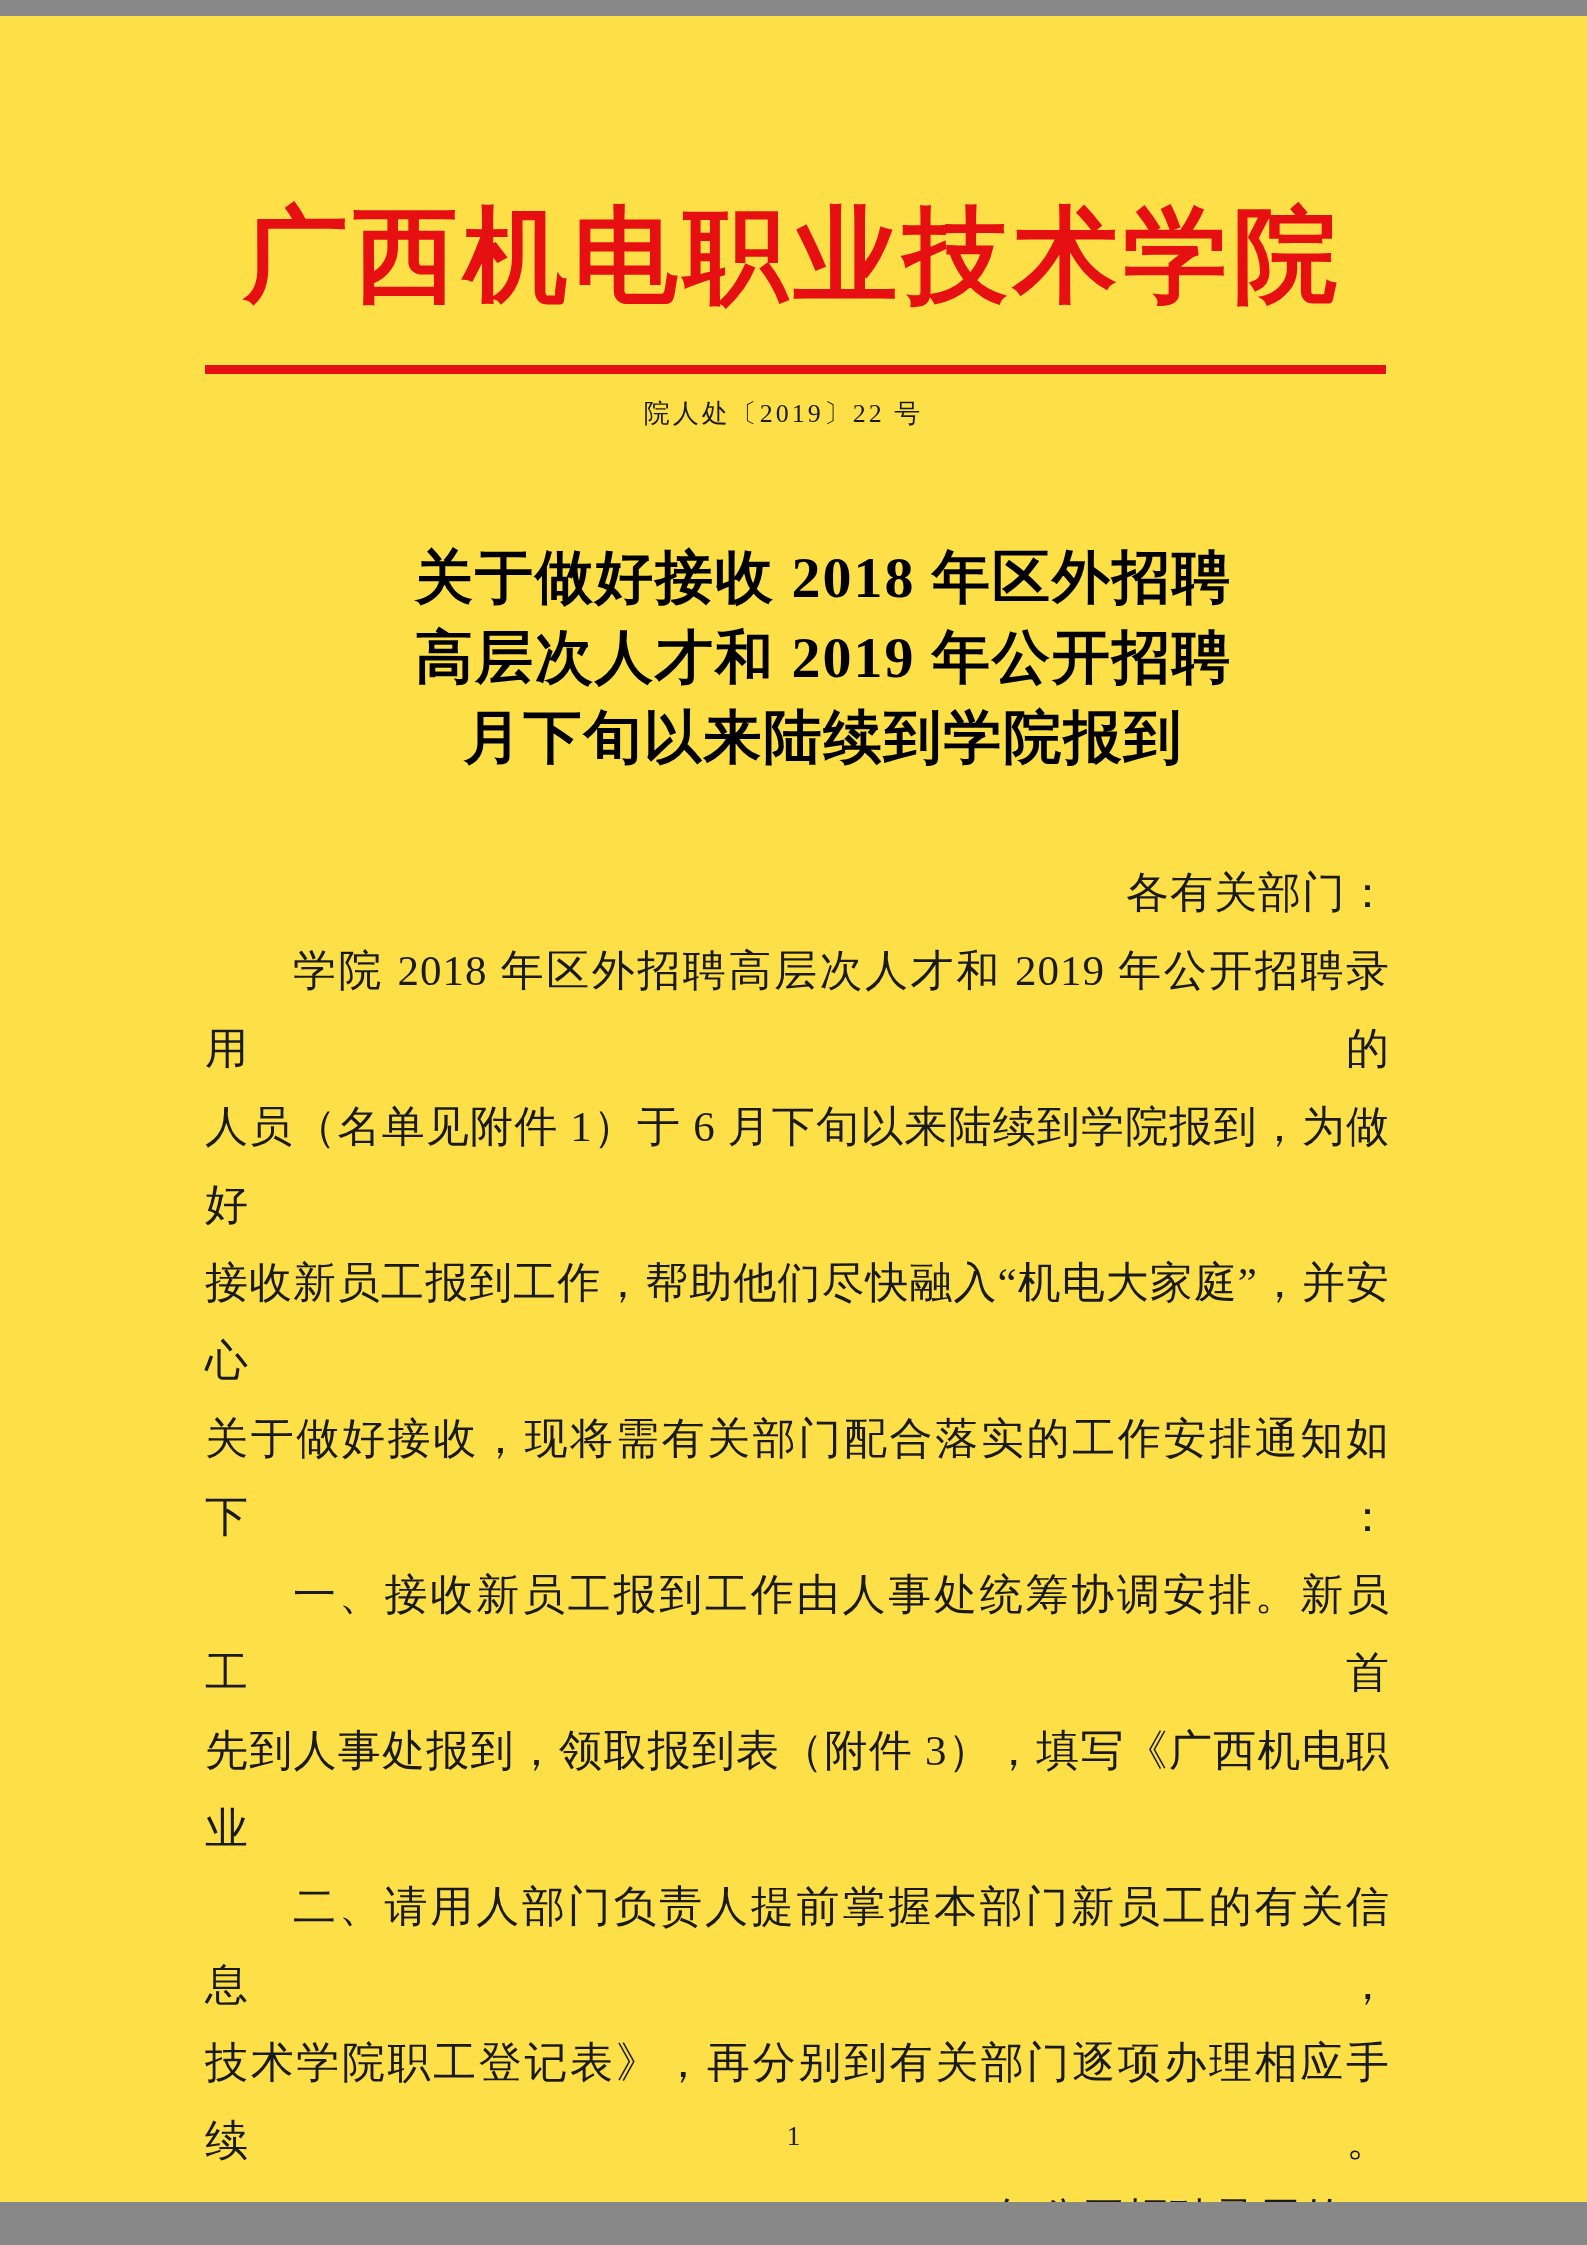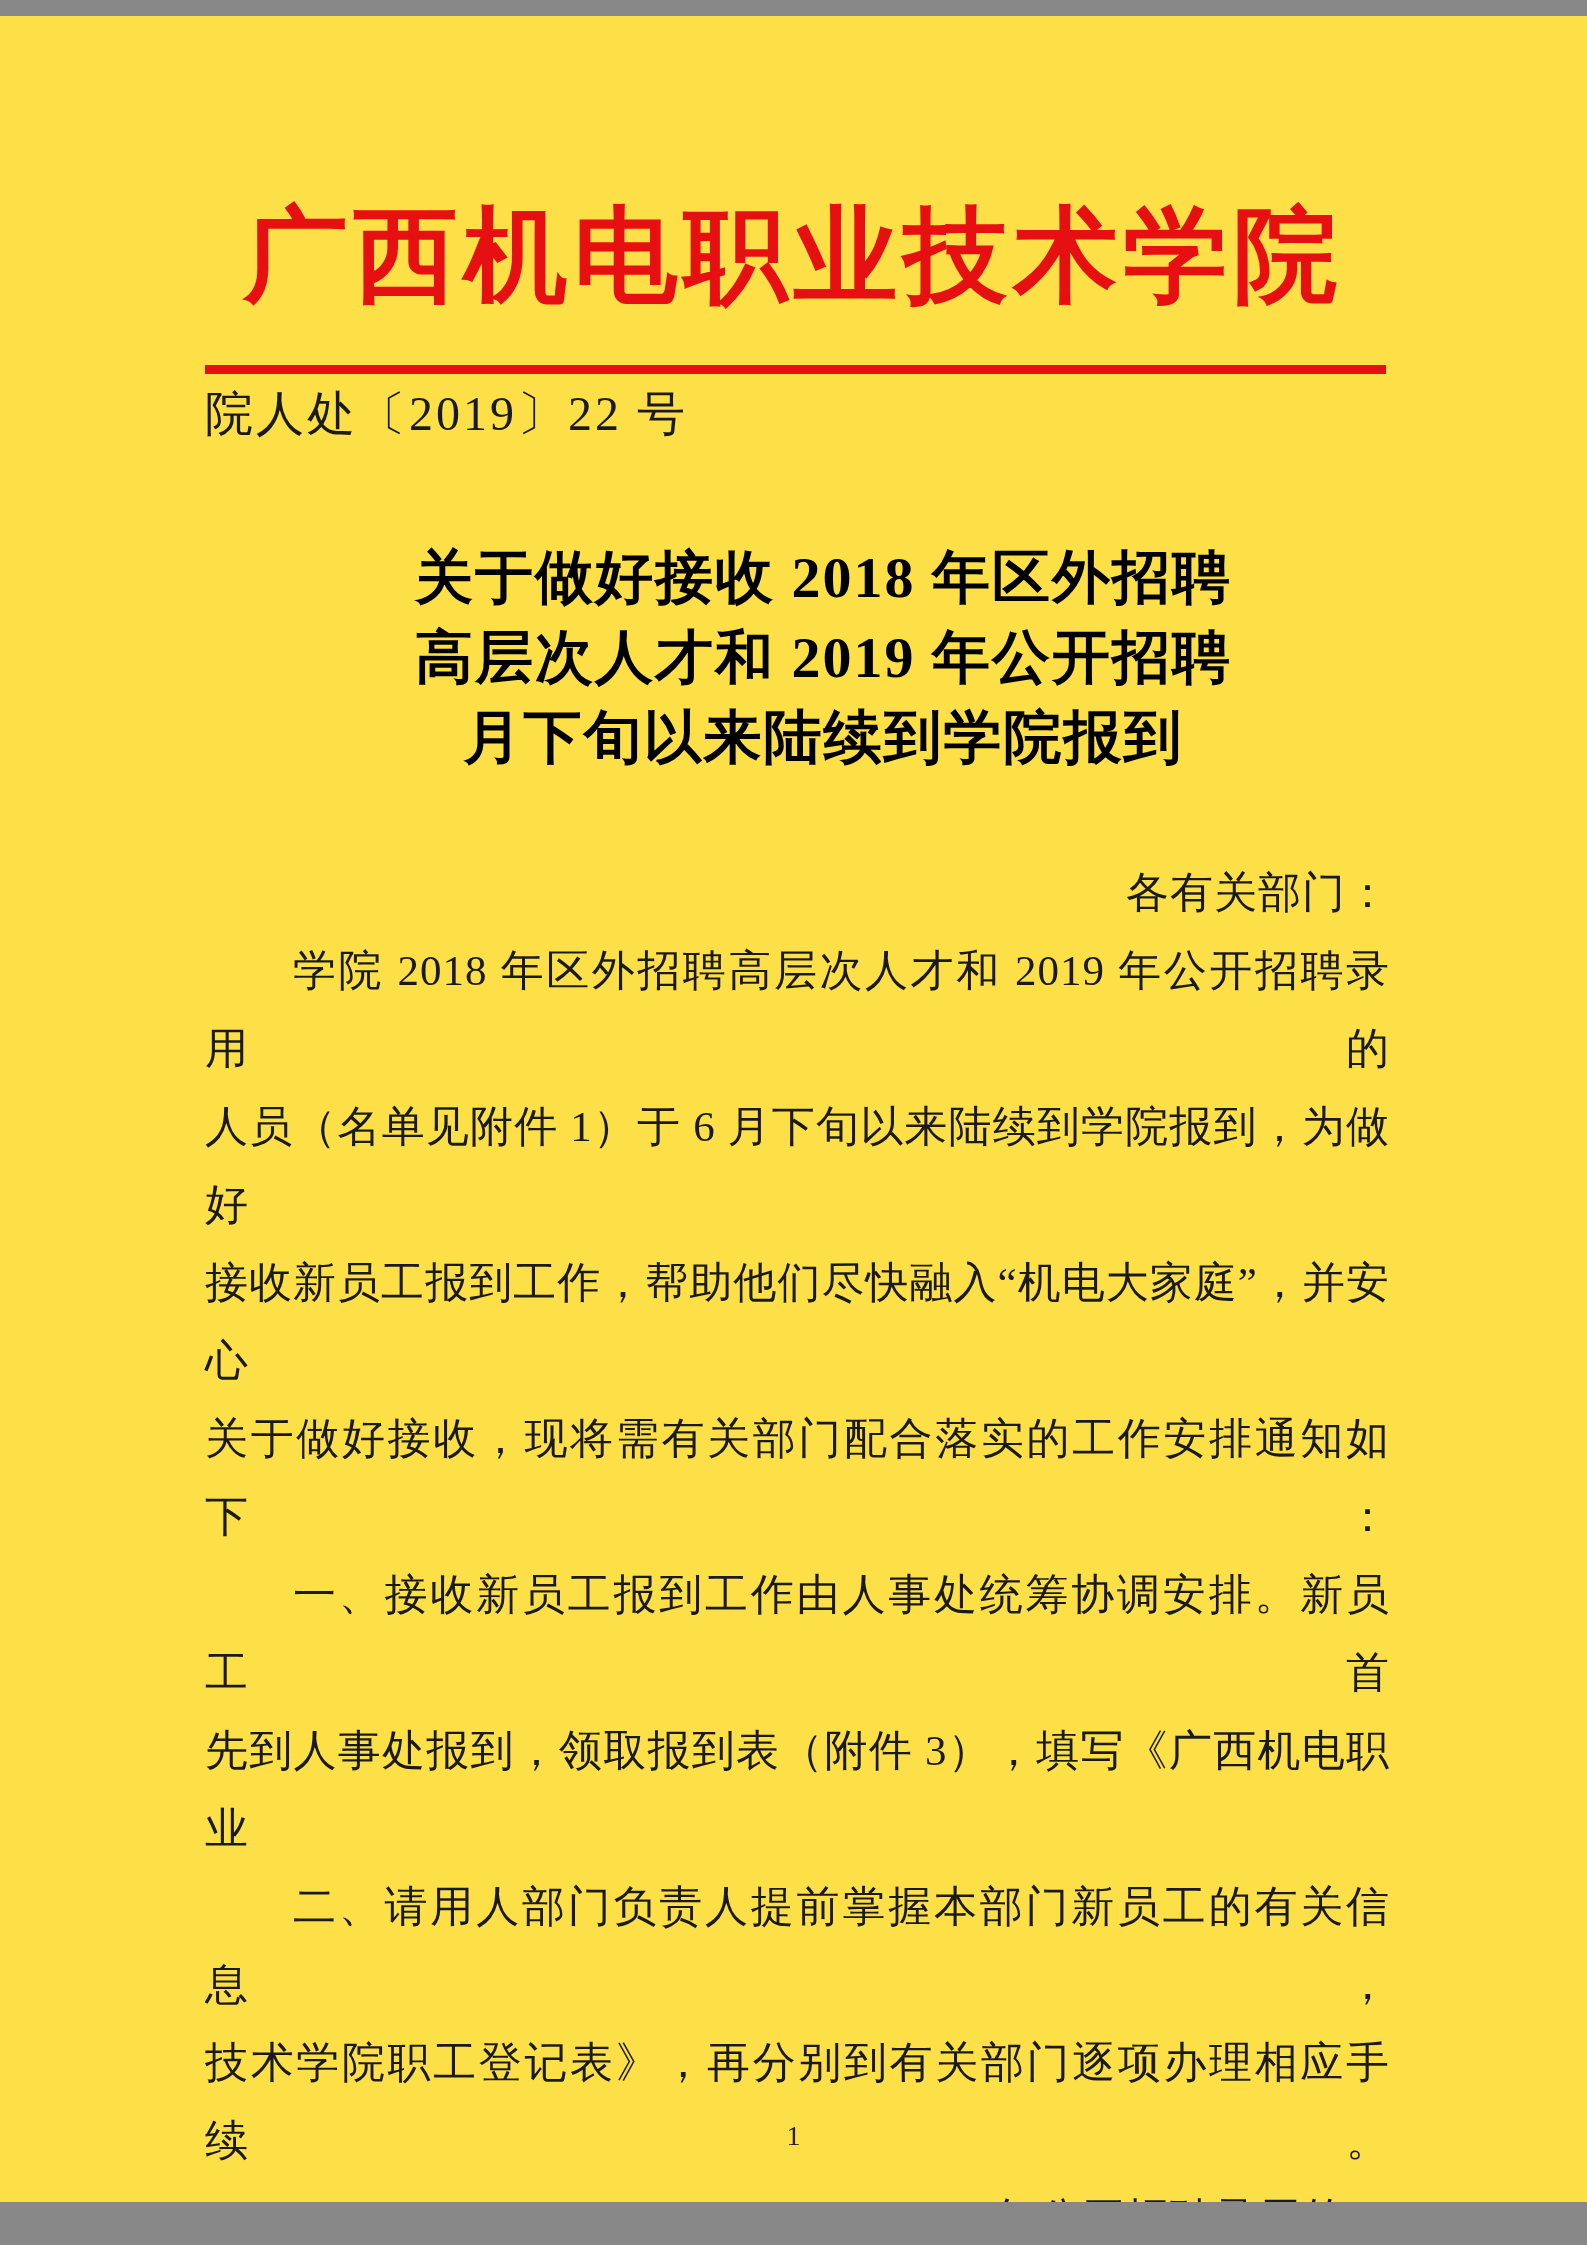--- a/index.html
+++ b/index.html
@@ -37,22 +37,22 @@
     left: 205px;
     width: 1181px;
     height: 9px;
     background: #e60f11;
   }
   .doc-number {
     position: absolute;
     top: 372px;
     left: 205px;
     width: 1157px;
-    text-align: left;
-    font-size: 48px;
+    text-align: center;
+    font-size: 26px;
     line-height: 52px;
     letter-spacing: 3px;
     color: #1a1a1a;
   }
   .doc-title {
     position: absolute;
     top: 522px;
     left: 0;
     width: 100%;
     text-align: center;

